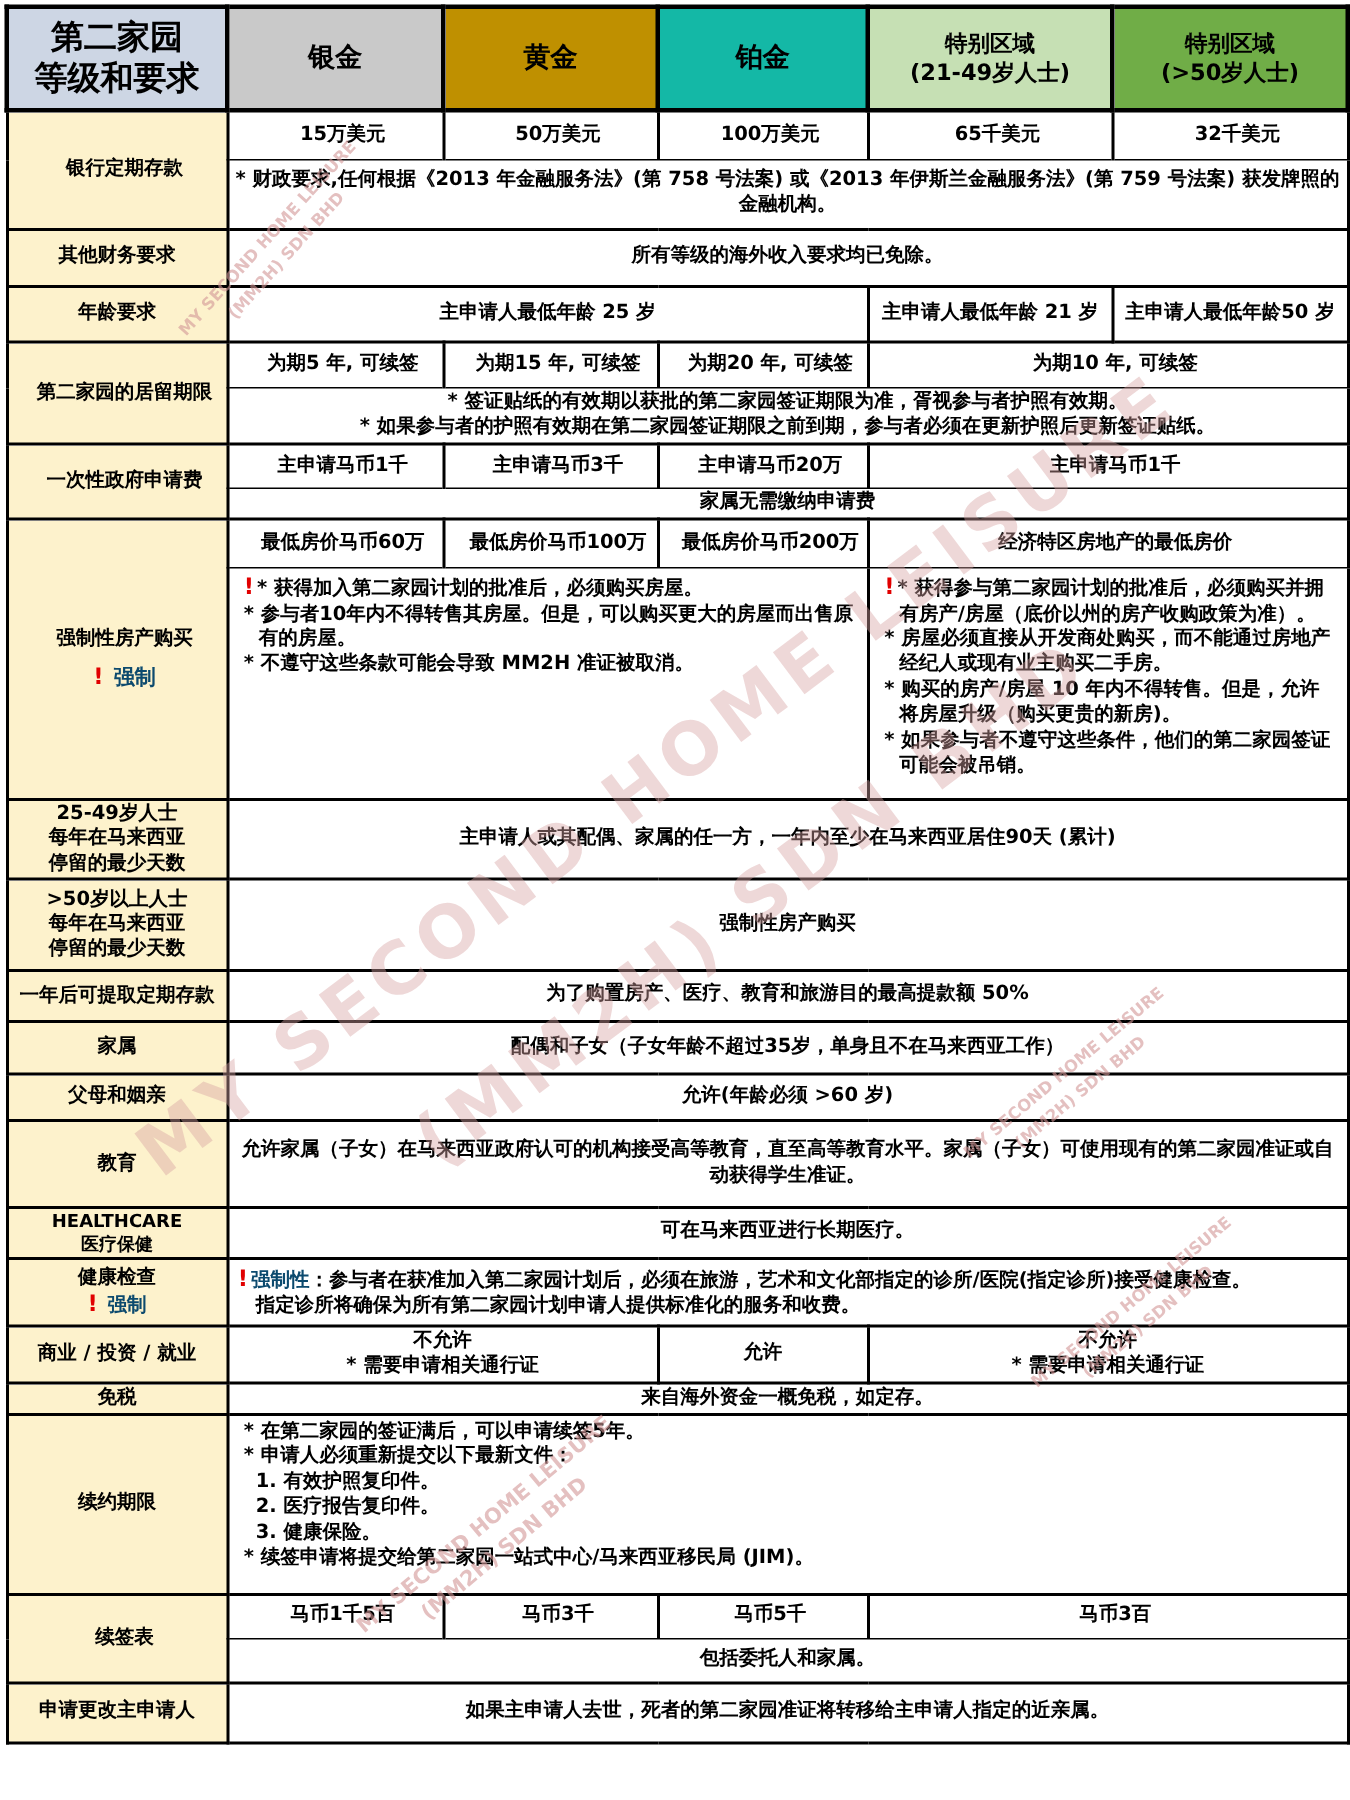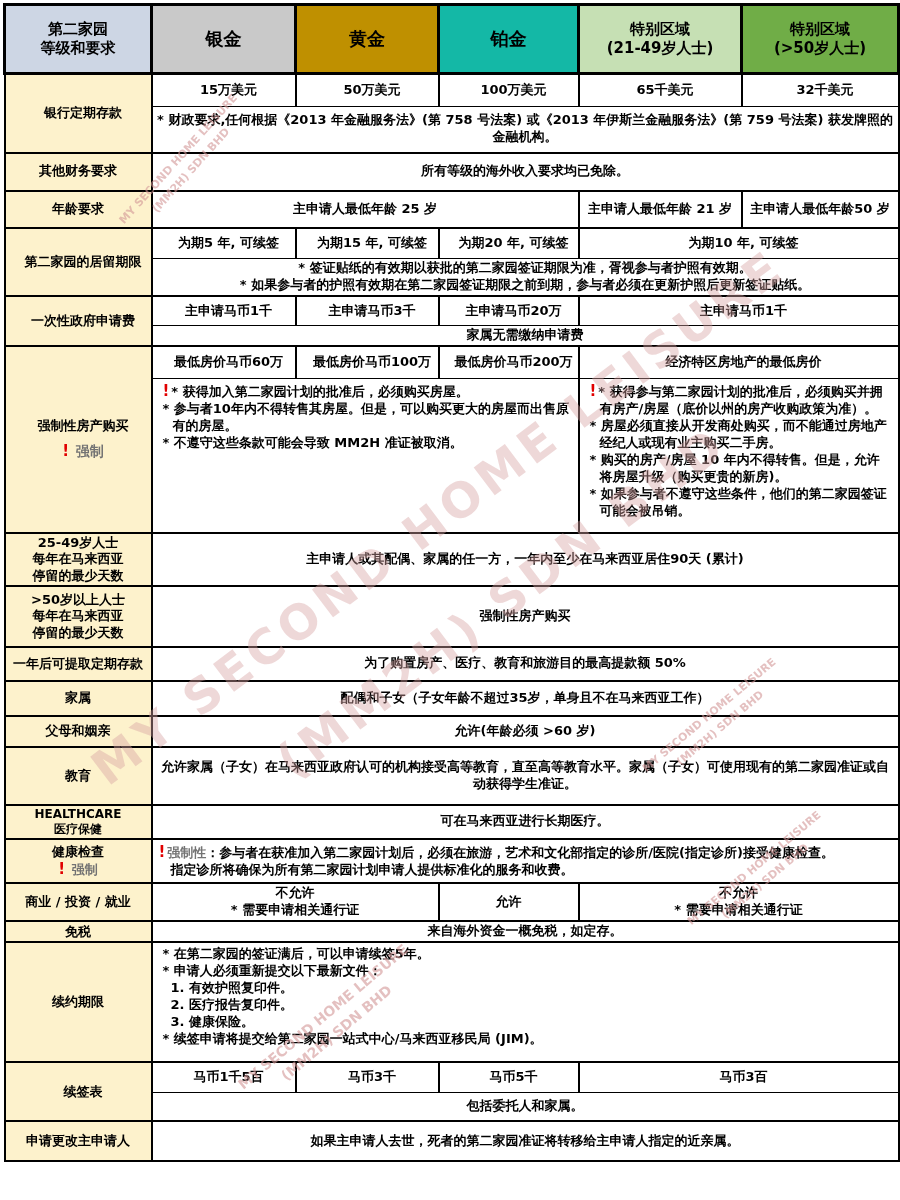--- a/index.html
+++ b/index.html
@@ -8,34 +8,34 @@
     font-family:"DejaVu Sans", sans-serif; font-weight:bold; color:#000;
   }
   table.mm2h {
     position:absolute; left:3px; top:3px; width:894px;
     border-collapse:collapse; table-layout:fixed;
   }
   td, th { border:2px solid #000; padding:1px 4px; text-align:center; vertical-align:middle;
     font-size:13px; font-weight:bold; line-height:1.3; overflow:hidden; }
   th { border-width:3px; }
   
-  .h-title   { background:#cdd6e4; font-size:15px; line-height:1.25; }
+  .h-title   { background:#cdd6e4; font-size:22px; line-height:1.25; }
   .h-silver  { background:#c9c9c9; font-size:18px; }
   .h-gold    { background:#bf9000; font-size:18px; }
   .h-plat    { background:#14b8a6; font-size:18px; }
   .h-sp1     { background:#c6e0b4; font-size:15px; line-height:1.25; }
   .h-sp2     { background:#70ad47; font-size:15px; line-height:1.25; }
   .lbl { background:#fdf2cc; font-size:13px; line-height:1.25; }
   tr.sub td { border-top-width:1px; }
   tr.pre td { border-bottom-width:1px;padding-left:14px; }
   td.note  { font-size:13px; }
   td.leftcell { text-align:left; vertical-align:top; padding:3px 6px;margin-left:40px; }
   .hang { padding-left:14px; text-indent:-10px; }
   .num  { padding-left:12px; }
-  .red { color:#737373; }
+  .red { color:#0c4a6e; }
   .excl { color:#e10000; font-size:15px; margin-right:2px; }
   .badge-line { margin-top:8px; font-size:14px; }
   
   .wm { position:absolute; color:rgba(210,155,155,0.55); pointer-events:none;
         white-space:nowrap; text-align:center; z-index:5; font-weight:bold; }
   .wm-big { font-size:48px; letter-spacing:5px; line-height:2.2; color:rgba(214,162,162,0.42); }
   .wm-small { font-size:11px; line-height:1.5; color:rgba(210,150,150,0.6); }
 </style>
 </head>
 <body>

